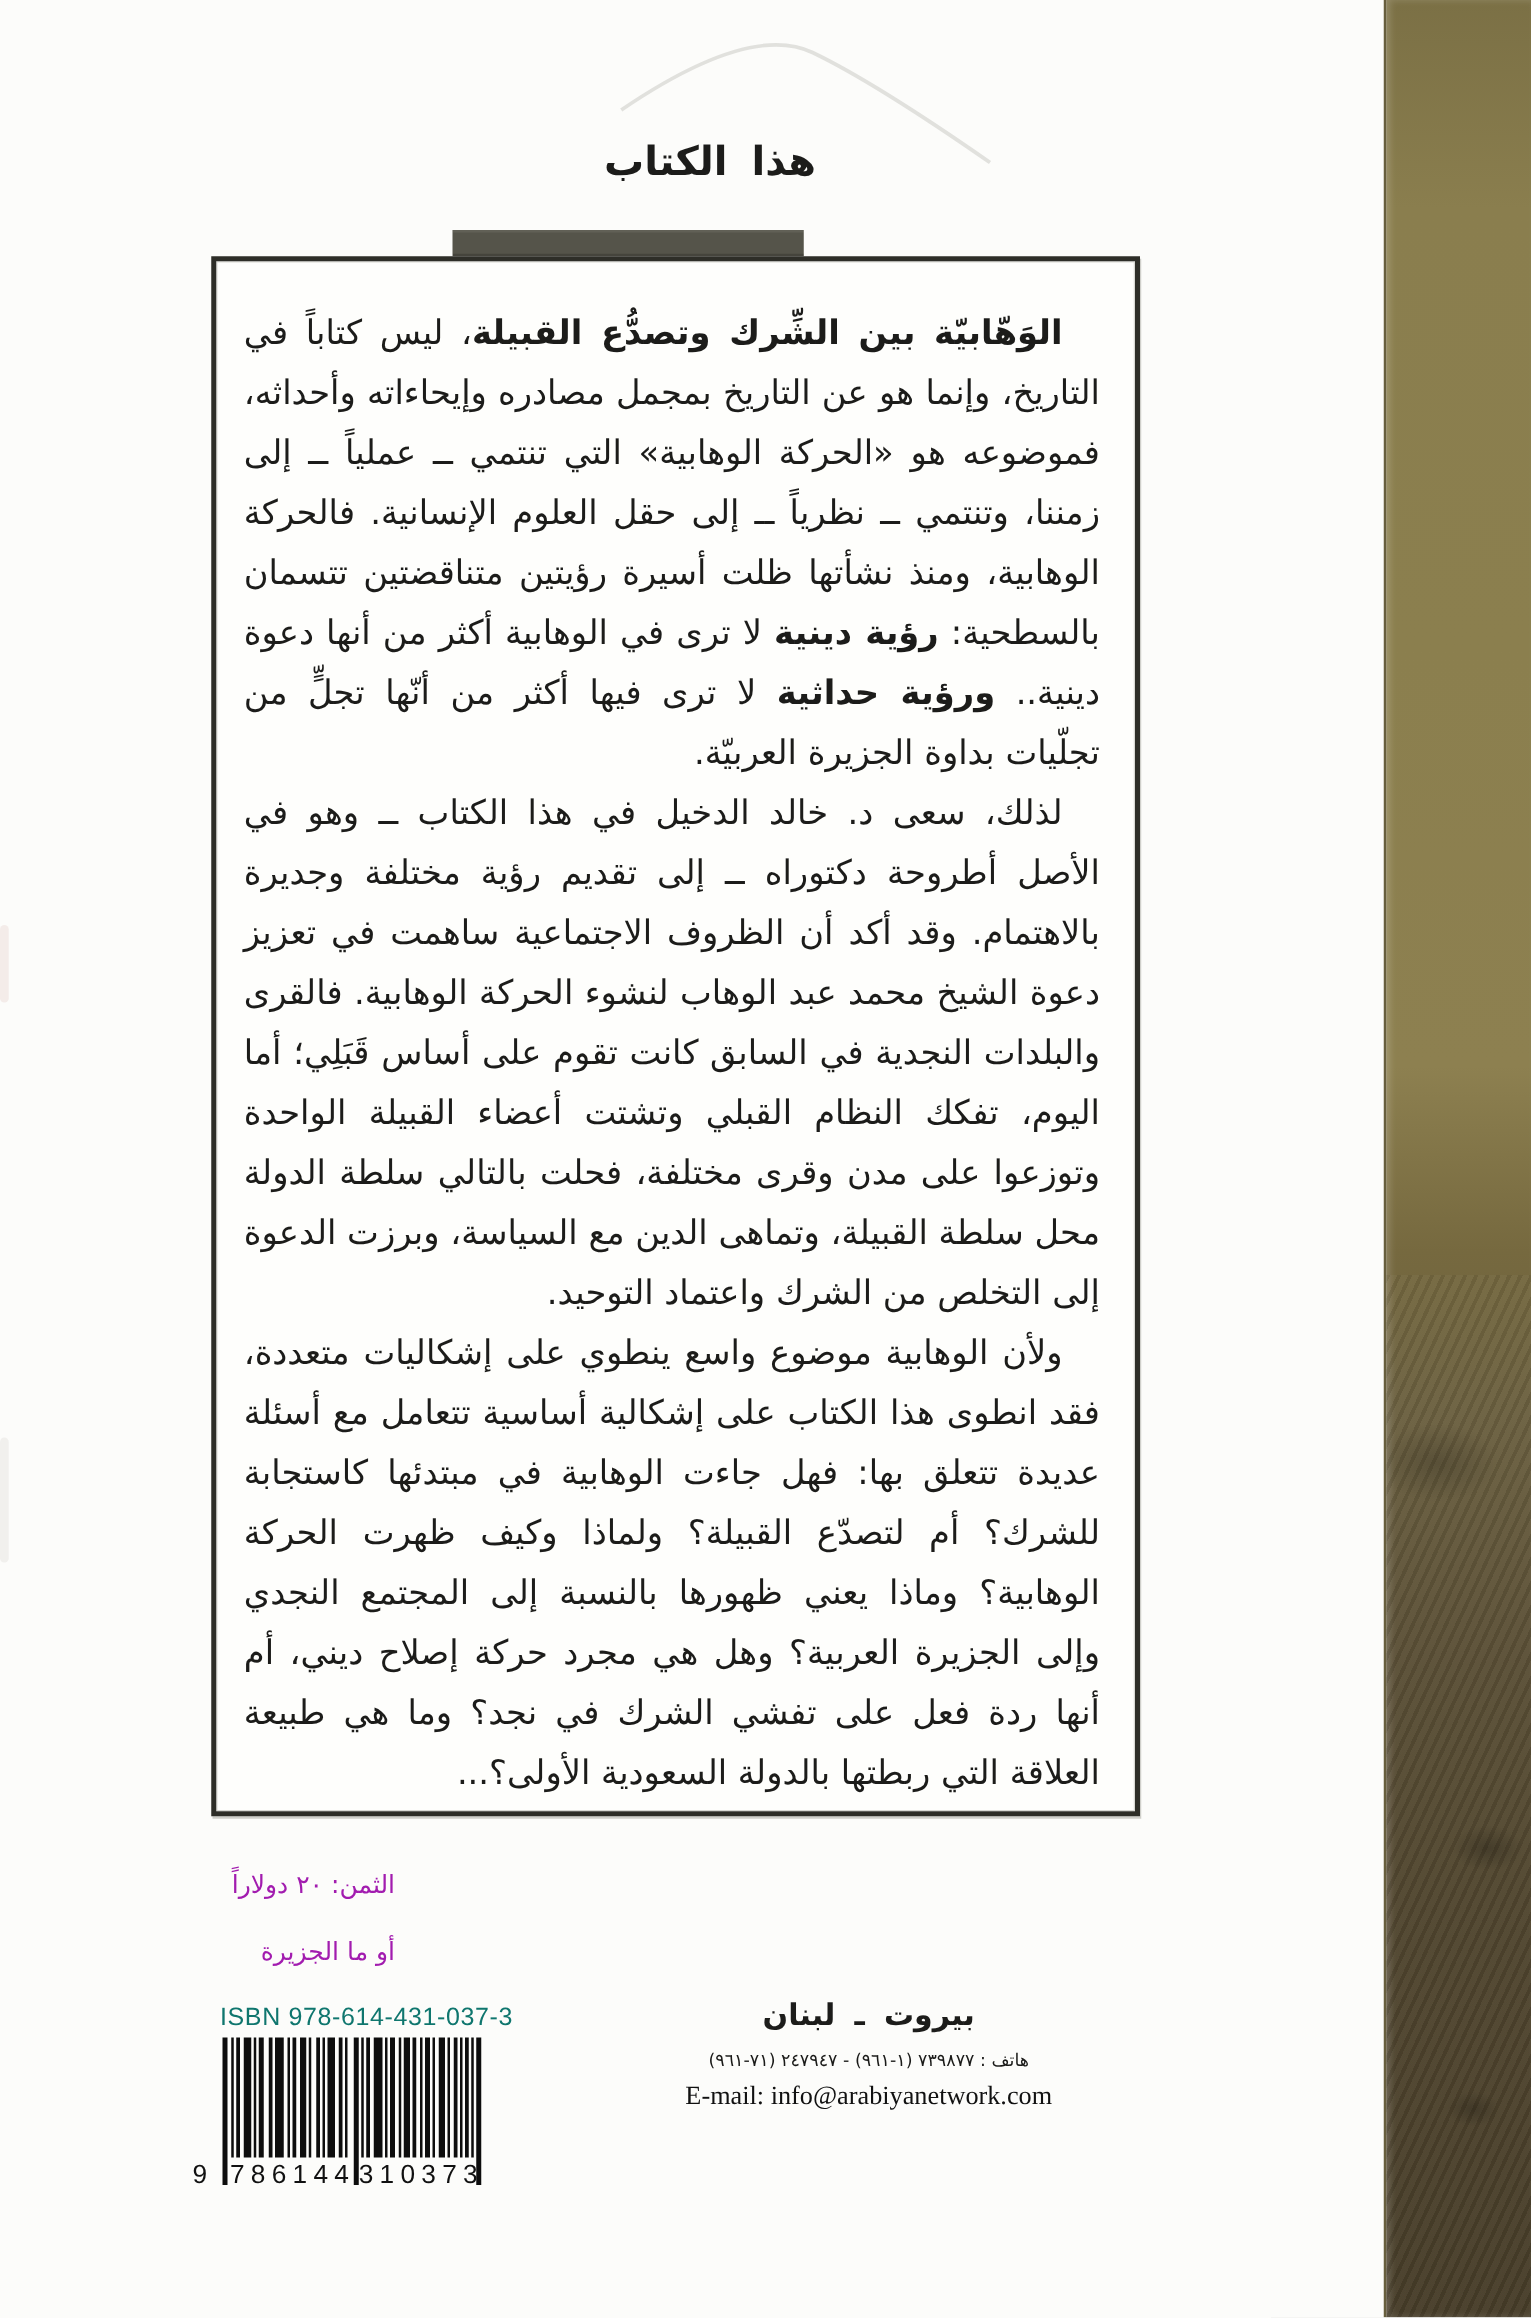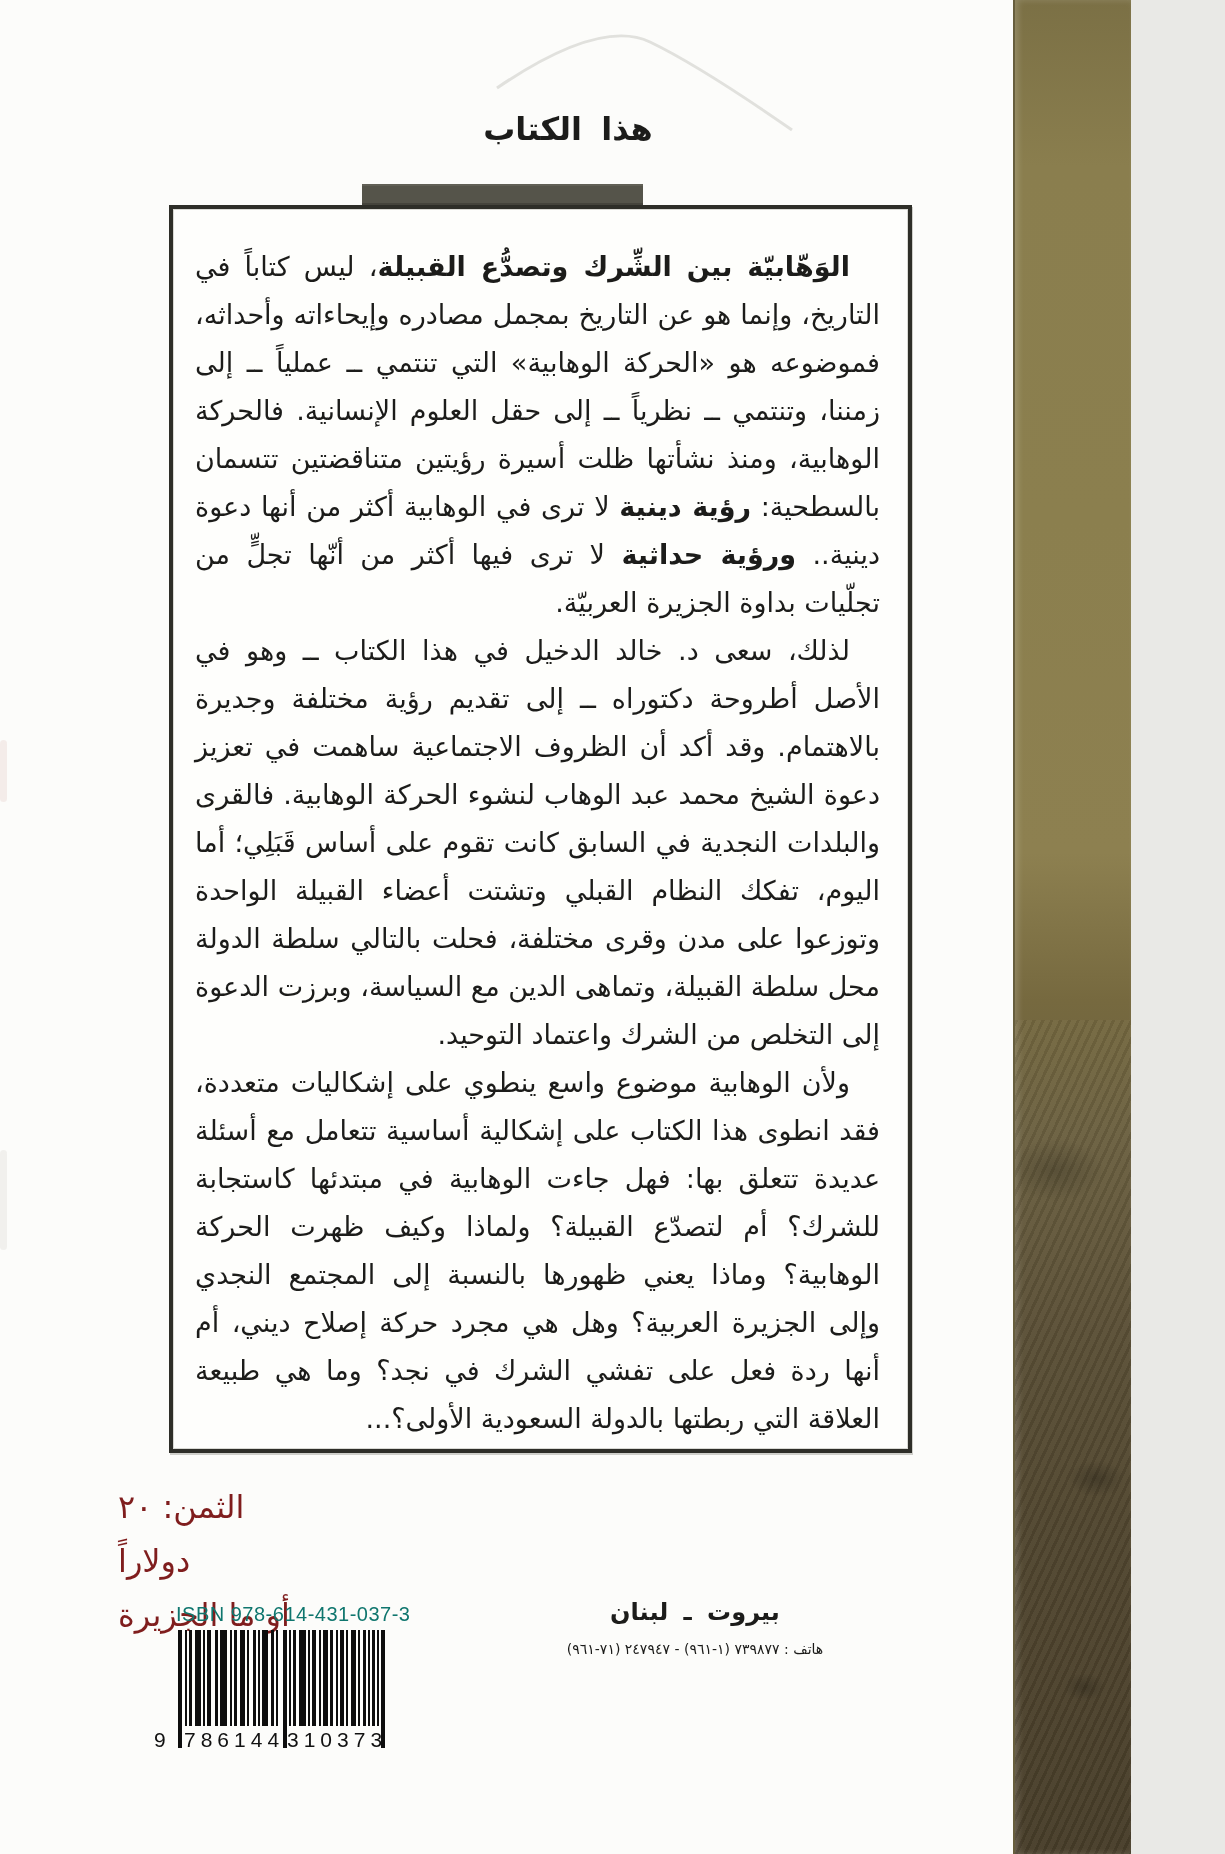--- a/index.html
+++ b/index.html
@@ -1,19 +1,19 @@
 <!DOCTYPE html>
 <html lang="ar" style="--page-bg: #fcfcfa; --title-bar: #55544a; --box-border: #2e2e28; --text: #1c1c1a; --spine-top: #8b7f4e; --spine-mid: #6b6040; --spine-bottom: #473d29;"><head>
 <meta charset="utf-8">
 <style>
   html,body{margin:0;padding:0;}
   body{background:#e9e9e6;}
   #cover{
     position:relative;
-    width:1131px;height:1854px;
+    width:1225px;height:1854px;
     background:var(--page-bg,#fcfcfa);
     overflow:hidden;
     font-family:"DejaVu Sans",sans-serif;
     color:var(--text,#1c1c1a);
   }
   
   .spine{
     position:absolute;top:0;right:0;width:116px;height:1854px;
     background:linear-gradient(180deg,
       #7b7045 0%, #8a7e4e 9%, var(--spine-top,#8b7f4e) 28%,
@@ -52,21 +52,21 @@
     box-shadow:inset 0 0 0 1px #d9d9d4, 1px 2px 0 #cfcfca;
     background:#fefefc;
     padding:34px 28px 18px 22px;
   }
   .blurb{direction:rtl;font-size:27px;line-height:48px;text-align:justify;}
   .blurb p{margin:0;text-indent:30px;}
   .blurb .b{font-weight:bold;}
 
   .price{
     position:absolute;left:118px;top:1480px;width:198px;
-    direction:rtl;text-align:left;font-size:32px;line-height:54px;color:#7f1d1d;
+    direction:rtl;text-align:right;font-size:20px;line-height:54px;color:#a21caf;
   }
 
   .isbn-label{
     position:absolute;left:176px;top:1603px;width:214px;text-align:center;
     font-family:"Liberation Sans",sans-serif;font-size:20px;letter-spacing:.5px;color:#0f766e;
     white-space:nowrap;
   }
   .barcode{position:absolute;left:178px;top:1630px;width:212px;height:124px;direction:ltr;}
   .bc-bars{position:absolute;left:0;top:0;height:96px;display:flex;align-items:flex-start;}
   .bc-bar{height:96px;background:#0d0d0d;flex:none;}
@@ -157,19 +157,20 @@
     <div class="bc-digits">
       <span class="d9">9</span>
       <span class="grp">786144</span>
       <span class="grp">310373</span>
     </div>
   </div>
 
   <div class="publisher">
     <p class="city">بيروت ـ لبنان</p>
     <p class="phone">هاتف : ٧٣٩٨٧٧ (١-٩٦١) - ٢٤٧٩٤٧ (٧١-٩٦١)</p>
+    <p class="email">E-mail: info@arabiyanetwork.com</p>
   </div>
 
   <div class="spine">
     <div class="hatch"></div>
   </div>
 
 </div>
 
 </body></html>

